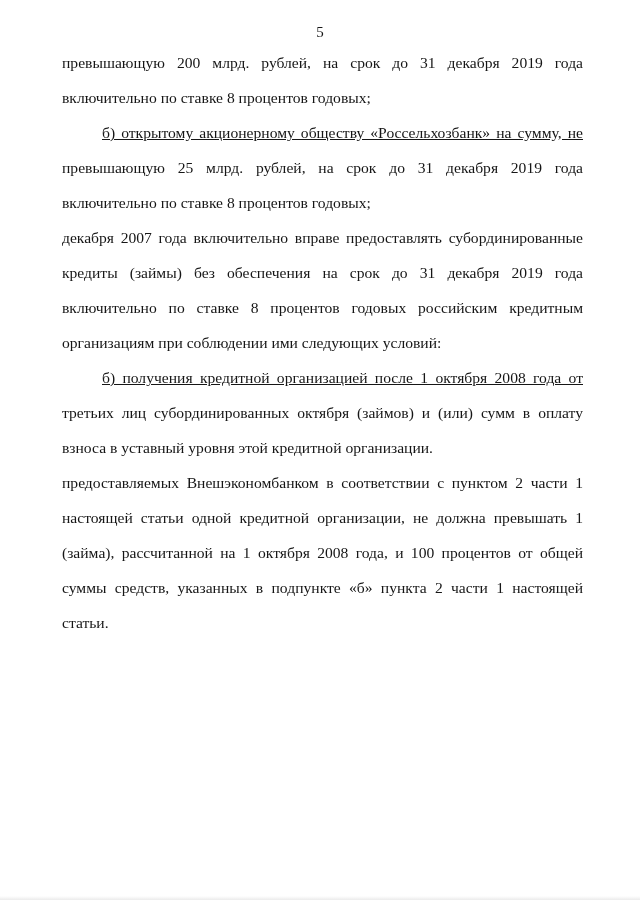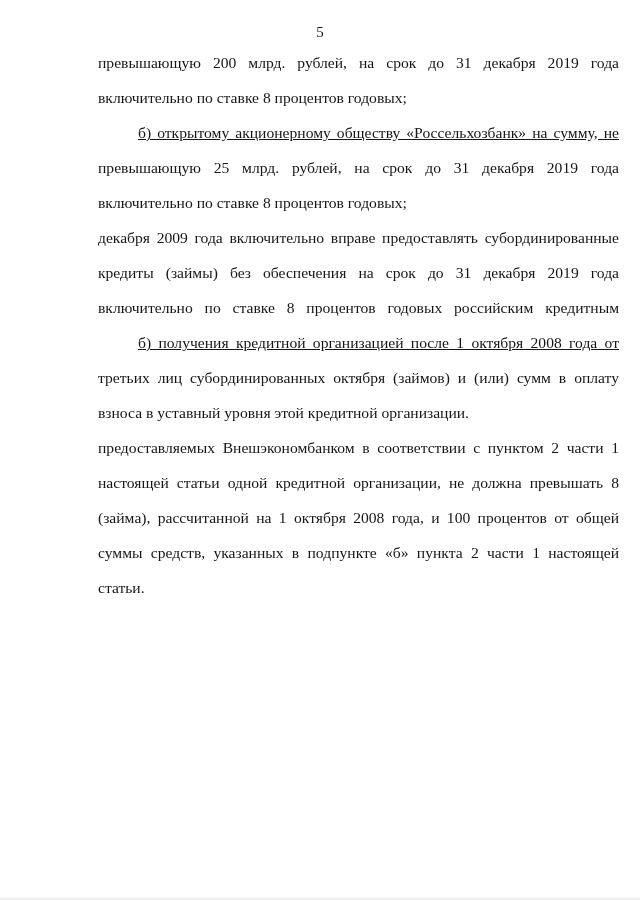--- a/index.html
+++ b/index.html
@@ -32,21 +32,20 @@
     width: 100%;
     text-align: center;
     font-size: 15px;
     line-height: 18px;
   }
   .body-text {
     position: absolute;
     top: 45px;
     left: 62px;
     width: 521px;
-    margin-left: 36px;
   }
   .para {
     margin: 0;
     padding: 0;
   }
   .line {
     font-size: 15.6px;
     height: 35px;
     line-height: 35px;
     white-space: nowrap;
@@ -71,30 +70,31 @@
       <div class="para">
         <div class="line">превышающую 200 млрд. рублей, на срок до 31 декабря 2019 года</div>
         <div class="line last">включительно по ставке 8 процентов годовых;</div>
       </div>
       <div class="para">
         <div class="line indent">б) открытому акционерному обществу «Россельхозбанк» на сумму, не</div>
         <div class="line">превышающую 25 млрд. рублей, на срок до 31 декабря 2019 года</div>
         <div class="line last">включительно по ставке 8 процентов годовых;</div>
       </div>
       <div class="para">
-        <div class="line">декабря 2009 года включительно вправе предоставлять субординированные</div>
+        <div class="line">декабря 2007 года включительно вправе предоставлять субординированные</div>
         <div class="line">кредиты (займы) без обеспечения на срок до 31 декабря 2019 года</div>
         <div class="line">включительно по ставке 8 процентов годовых российским кредитным</div>
+        <div class="line last">организациям при соблюдении ими следующих условий:</div>
       </div>
       <div class="para">
         <div class="line indent">б) получения кредитной организацией после 1 октября 2008 года от</div>
         <div class="line">третьих лиц субординированных октября (займов) и (или) сумм в оплату</div>
         <div class="line last">взноса в уставный уровня этой кредитной организации.</div>
       </div>
       <div class="para">
         <div class="line">предоставляемых Внешэкономбанком в соответствии с пунктом 2 части 1</div>
-        <div class="line">настоящей статьи одной кредитной организации, не должна превышать 8</div>
+        <div class="line">настоящей статьи одной кредитной организации, не должна превышать 1</div>
         <div class="line">(займа), рассчитанной на 1 октября 2008 года, и 100 процентов от общей</div>
         <div class="line">суммы средств, указанных в подпункте «б» пункта 2 части 1 настоящей</div>
         <div class="line last">статьи.</div>
       </div>
     </div>
 </div>
 
 </body></html>

